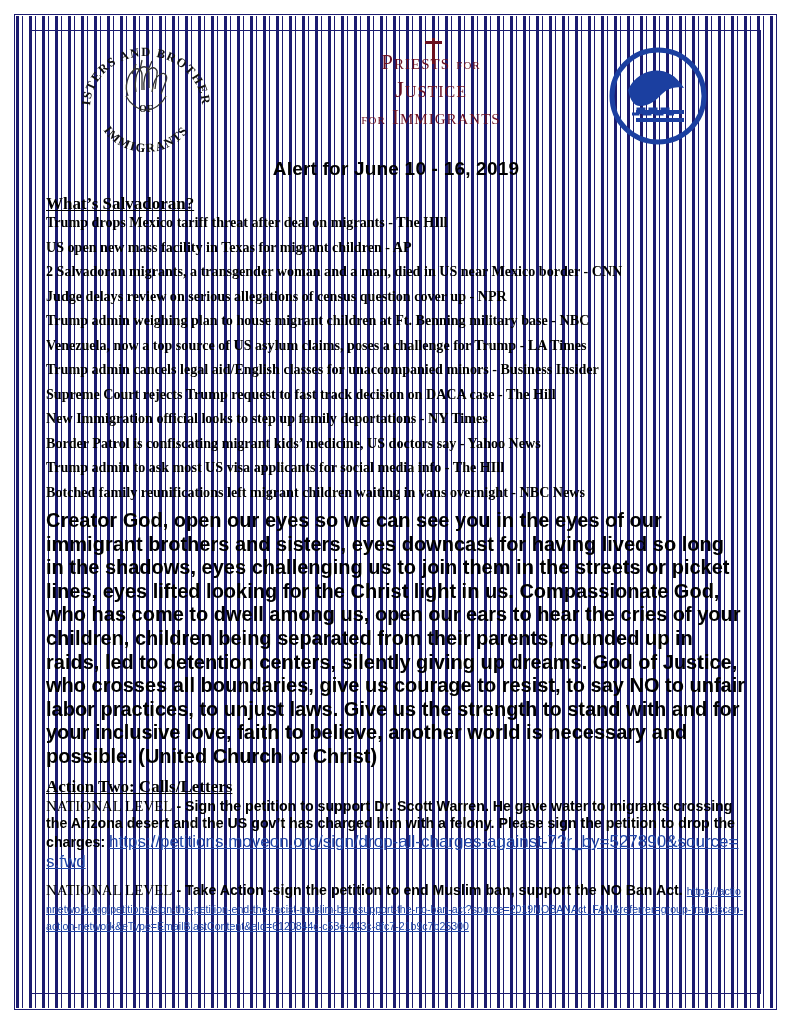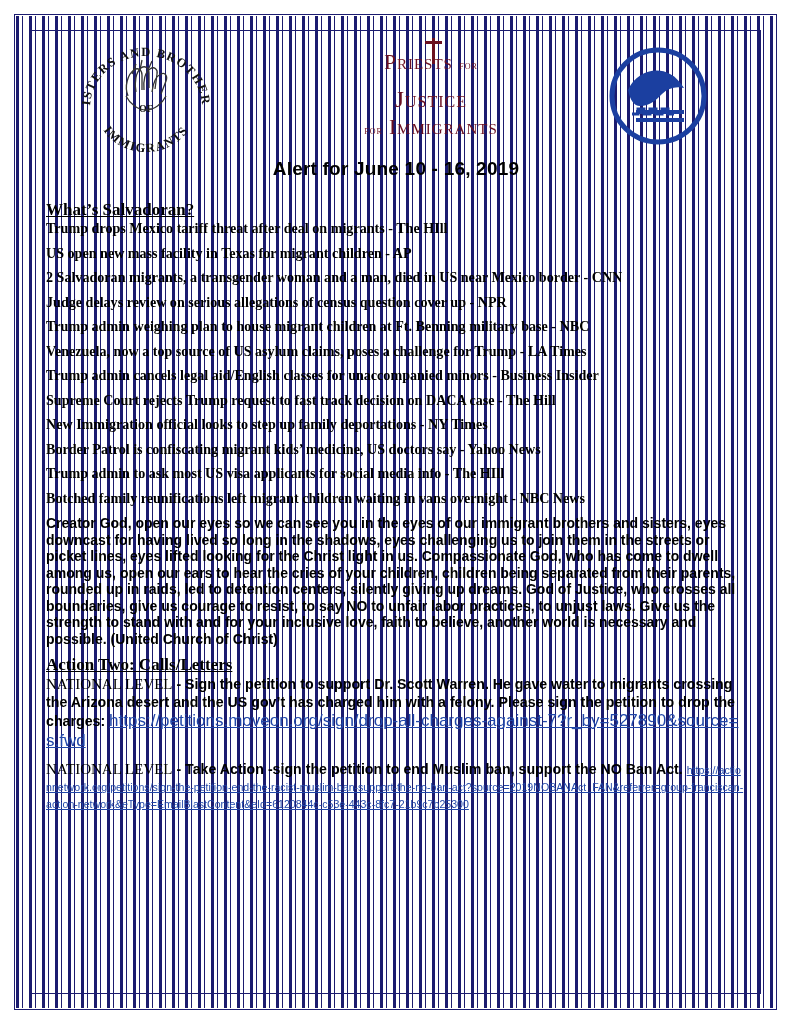--- a/index.html
+++ b/index.html
@@ -81,23 +81,23 @@
     width: 190px;
     height: 95px;
     text-align: center;
   }
   .pji-line {
     font-family: "Liberation Serif", serif;
     color: #6b1020;
     letter-spacing: 1px;
   }
   .pji-l1 { font-size: 21px; font-variant: small-caps; position: relative; }
-  .pji-l2 { font-size: 23px; font-variant: small-caps; margin-top: 12px; }
+  .pji-l2 { font-size: 23px; font-variant: small-caps; margin-top: 2px; }
   .pji-l3 { font-size: 21px; font-variant: small-caps; margin-top: 2px; }
-  .pji-small { font-size: 12px; font-variant: small-caps; }
+  .pji-small { font-size: 15px; font-variant: small-caps; }
   .cross {
     position: absolute;
     left: 96px;
     top: -16px;
     width: 3px;
     height: 30px;
     background: #6b1020;
   }
   .cross:after {
     content: "";
@@ -117,21 +117,21 @@
     height: 104px;
   }
 
   
   .alert-title {
     text-align: center;
     font-family: "Liberation Sans", sans-serif;
     font-weight: bold;
     font-size: 19px;
     margin-top: 2px;
-    margin-bottom: 20px;
+    margin-bottom: 14px;
     letter-spacing: 0.2px;
   }
 
   
   .section-heading {
     font-family: "Liberation Serif", serif;
     font-weight: bold;
     font-size: 17px;
     text-decoration: underline;
     margin-top: 2px;
@@ -151,21 +151,21 @@
     line-height: 1.1;
     margin-bottom: 9px;
     white-space: nowrap;
   }
   .headlines li:first-child { margin-bottom: 9px; }
 
   
   .prayer {
     font-family: "Liberation Sans", sans-serif;
     font-weight: bold;
-    font-size: 14px;
+    font-size: 20px;
     line-height: 1.18;
     margin: 0 0 8px 0;
     text-align: left;
   }
 
   
   .call-block {
     font-family: "Liberation Sans", sans-serif;
     font-weight: bold;
     font-size: 14.2px;

